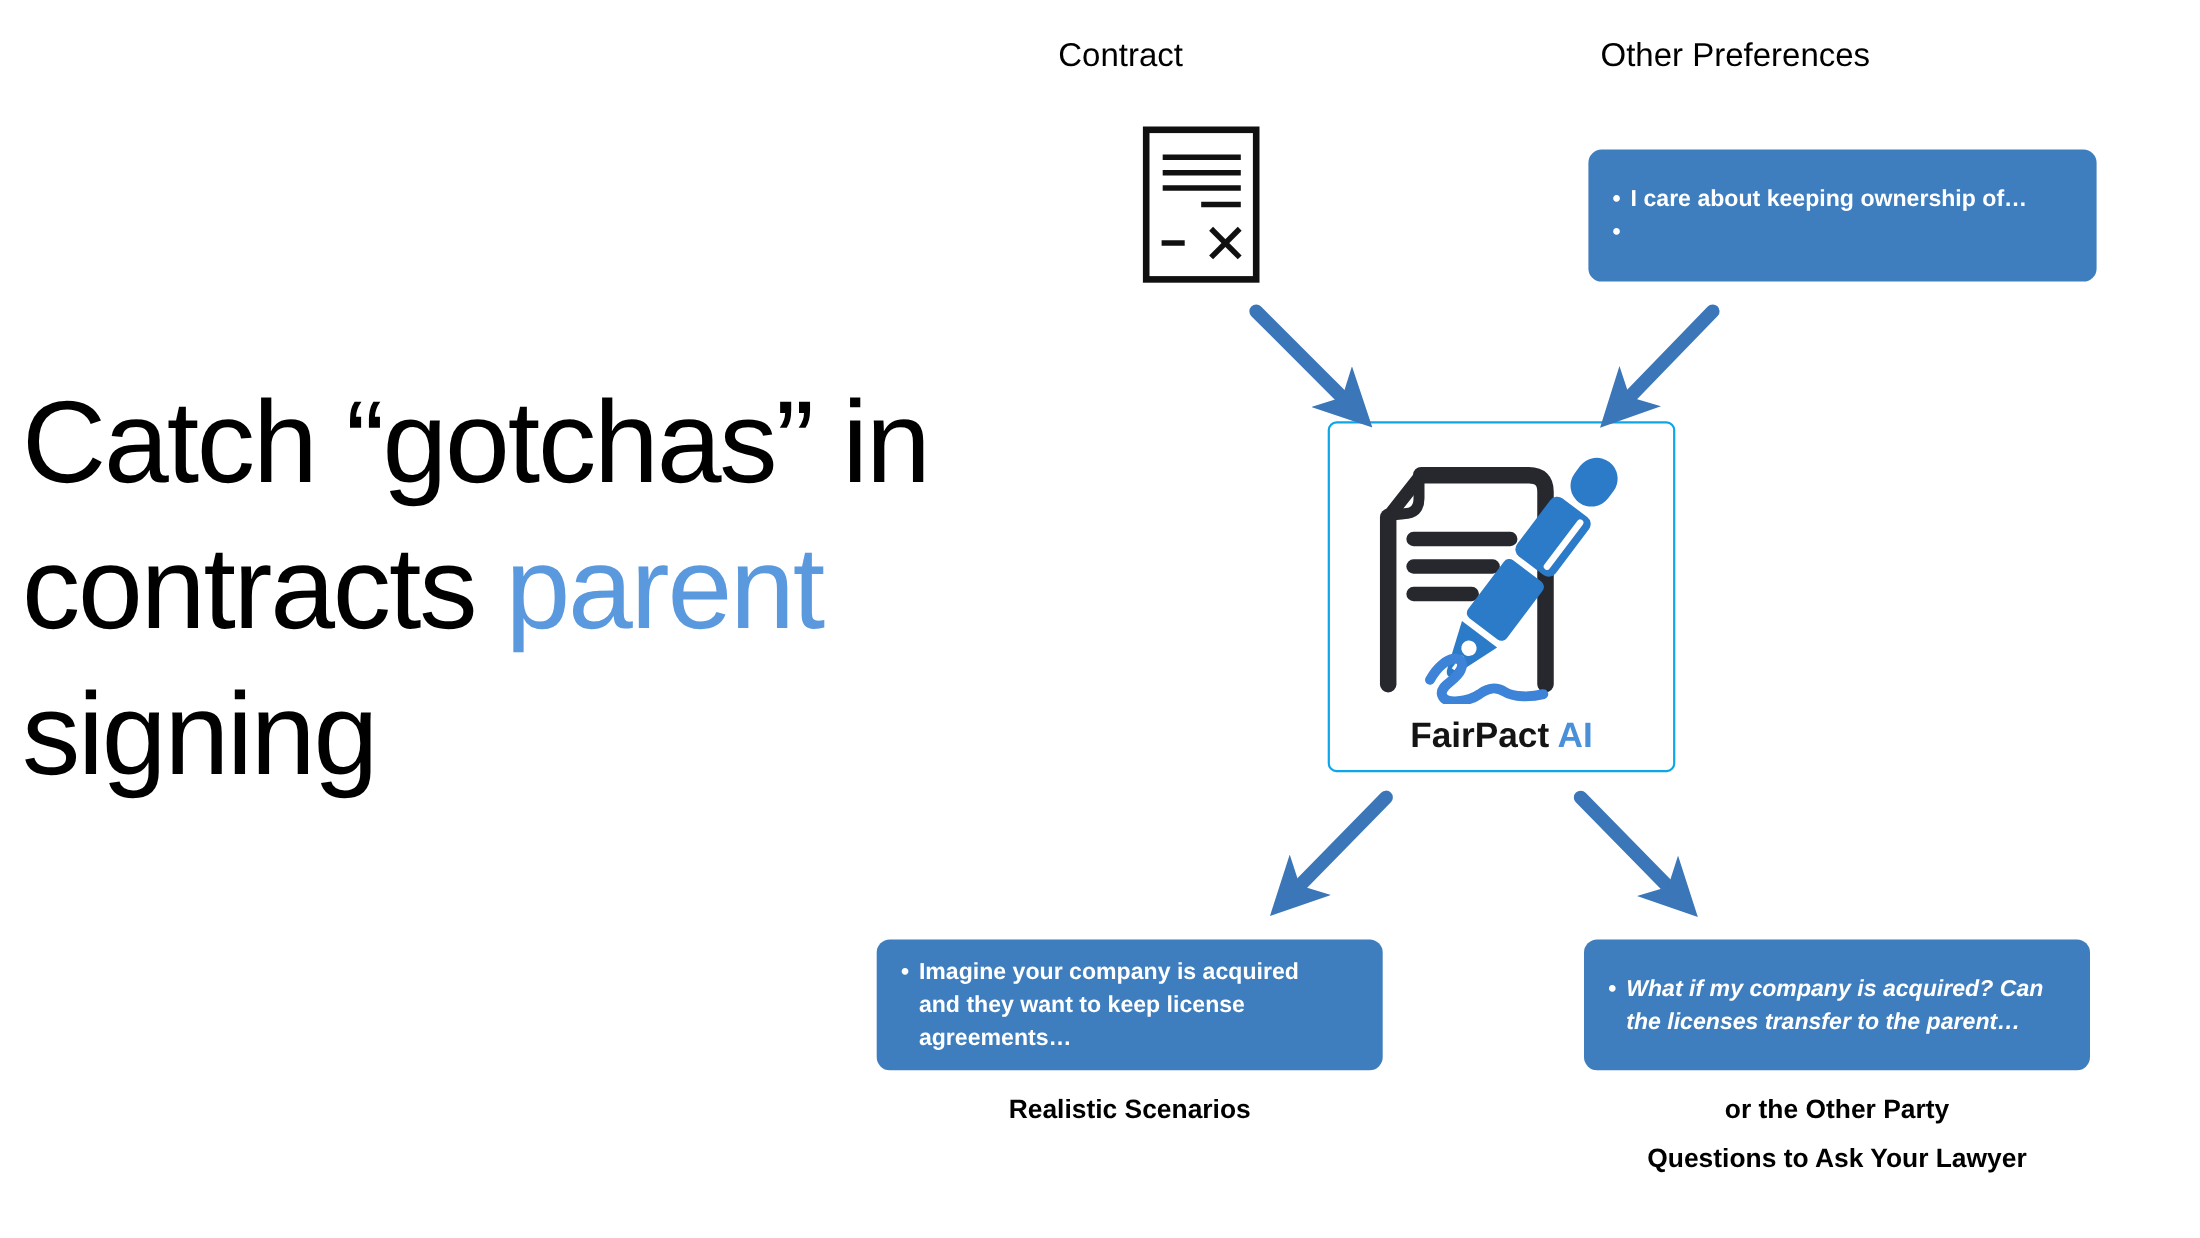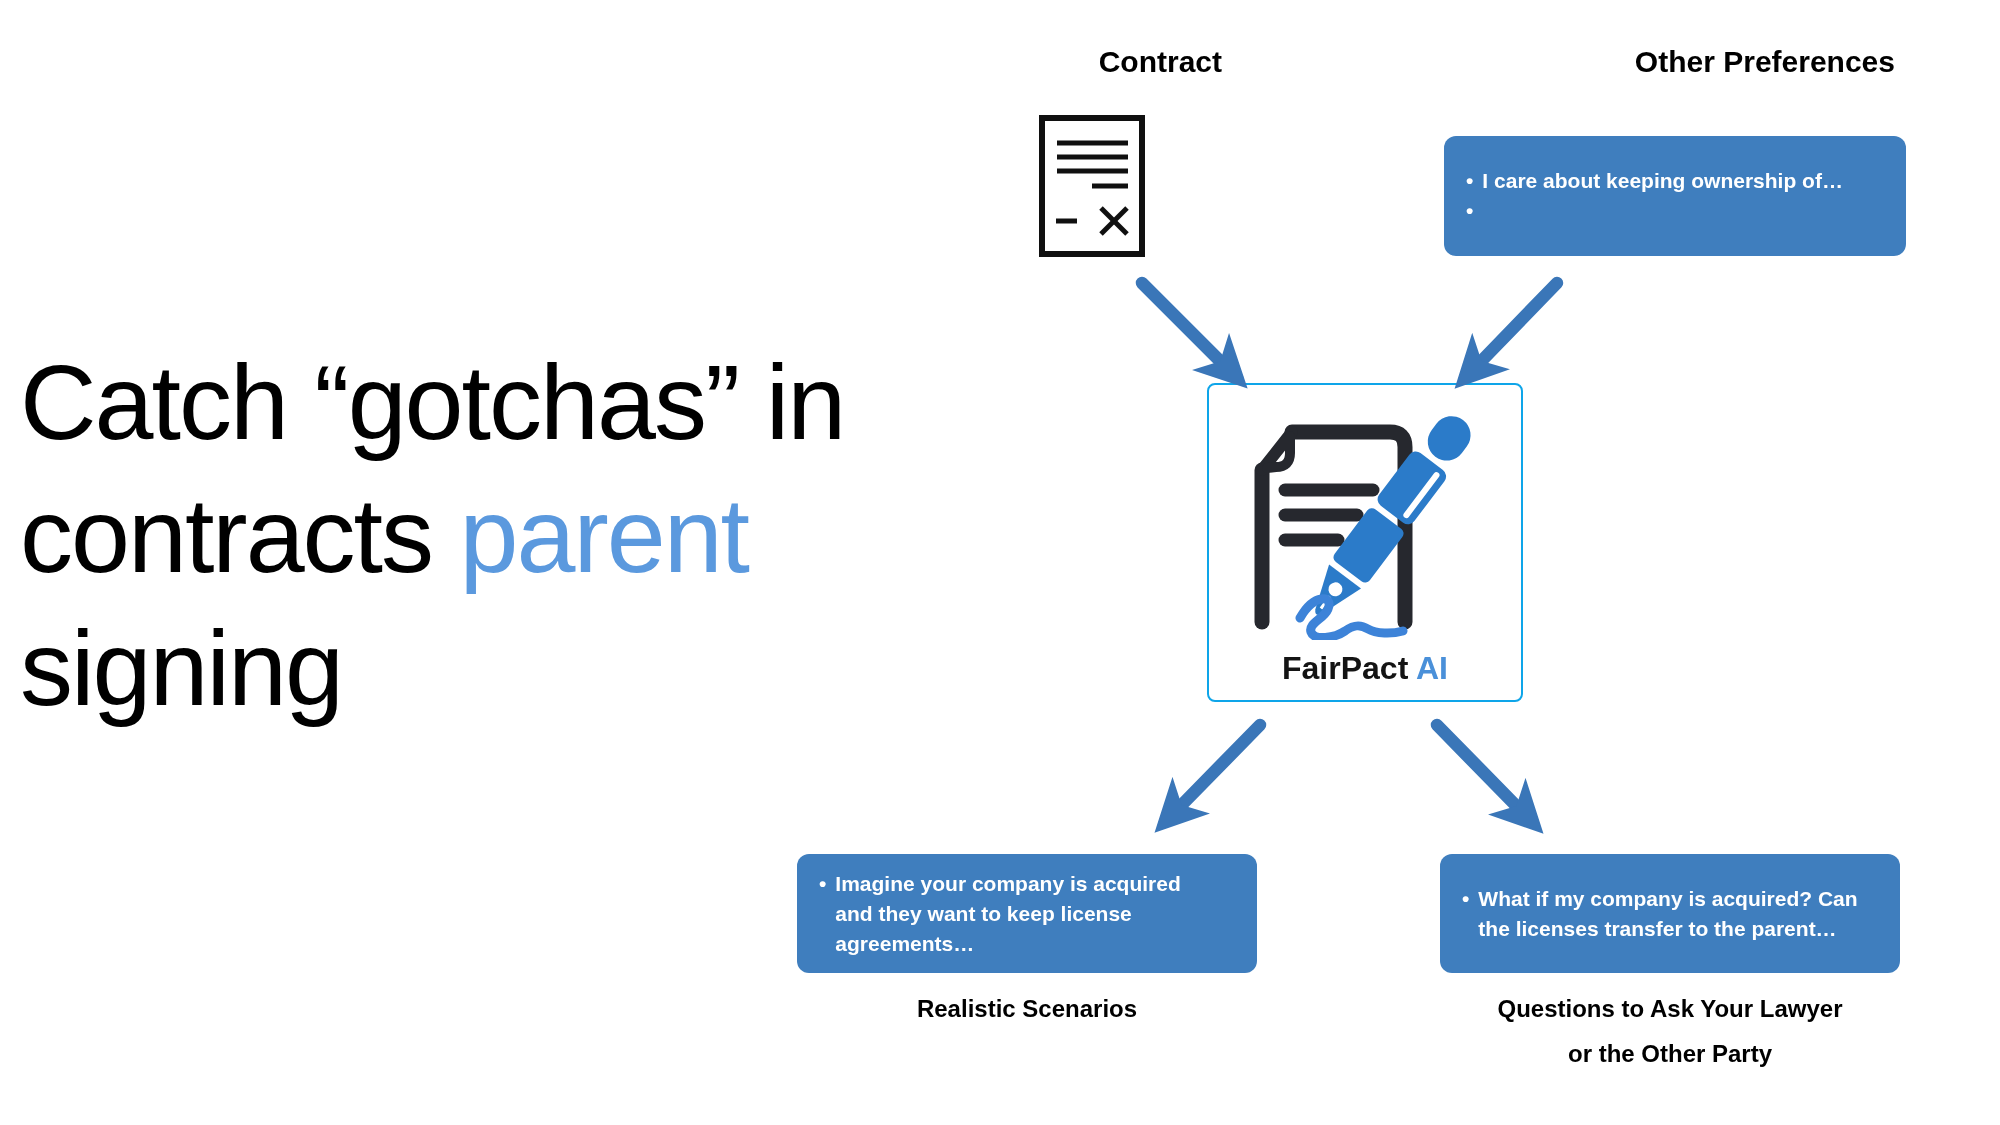--- a/index.html
+++ b/index.html
@@ -23,21 +23,21 @@
   .headline{
     position:absolute;left:20px;top:336px;width:990px;margin:0;
     text-align:left;font-size:106px;line-height:133px;font-weight:500;
     letter-spacing:-2px;color:var(--text-black);
   }
   .hl-line{display:block;white-space:nowrap;}
   .accent{color:var(--heading-highlight-blue);}
 
   
   .top-label{
-    position:absolute;top:42px;text-align:right;font-weight:bold;font-size:30px;line-height:40px;
+    position:absolute;top:31px;text-align:left;font-weight:normal;font-size:30px;line-height:40px;
     color:var(--text-black);
   }
   .label-contract{left:962px;width:260px;}
   .label-preferences{left:1455px;width:440px;}
 
   
   .contract-svg{position:absolute;left:1036px;top:112px;width:112px;height:148px;}
 
   
   .blue-box{
@@ -45,21 +45,21 @@
     font-weight:bold;font-size:21px;line-height:30px;
     display:flex;flex-direction:column;justify-content:center;padding:0 22px;
   }
   .box-preferences{left:1444px;top:136px;width:462px;height:120px;}
   .box-scenarios{left:797px;top:854px;width:460px;height:119px;}
   .box-questions{left:1440px;top:854px;width:460px;height:119px;}
   .bullet{display:flex;gap:9px;align-items:flex-start;}
   .bullet .dot{flex:0 0 auto;}
   .box-preferences .btxt{white-space:nowrap;}
   .box-scenarios .btxt{max-width:375px;}
-  .box-questions .btxt{max-width:412px;}
+  .box-questions .btxt{max-width:412px;font-style:italic;}
 
   
   .caption{
     position:absolute;top:986px;text-align:center;font-weight:bold;font-size:24px;line-height:45px;
     color:var(--text-black);
   }
   .caption-scenarios{left:777px;width:500px;}
   .caption-questions{left:1395px;width:550px;}
   .cap-line{display:block;white-space:nowrap;}
 
@@ -168,17 +168,17 @@
     <span class="cap-line">Realistic Scenarios</span>
   </div>
 
   <div class="blue-box box-questions">
     <div class="bullet">
       <span class="dot">•</span>
       <span class="btxt">What if my company is acquired? Can the licenses transfer to the parent…</span>
     </div>
   </div>
   <div class="caption caption-questions">
+    <span class="cap-line">or the Other Party</span>
     <span class="cap-line">Questions to Ask Your Lawyer</span>
-    <span class="cap-line">or the Other Party</span>
   </div>
 
 </div>
 
 </body></html>

